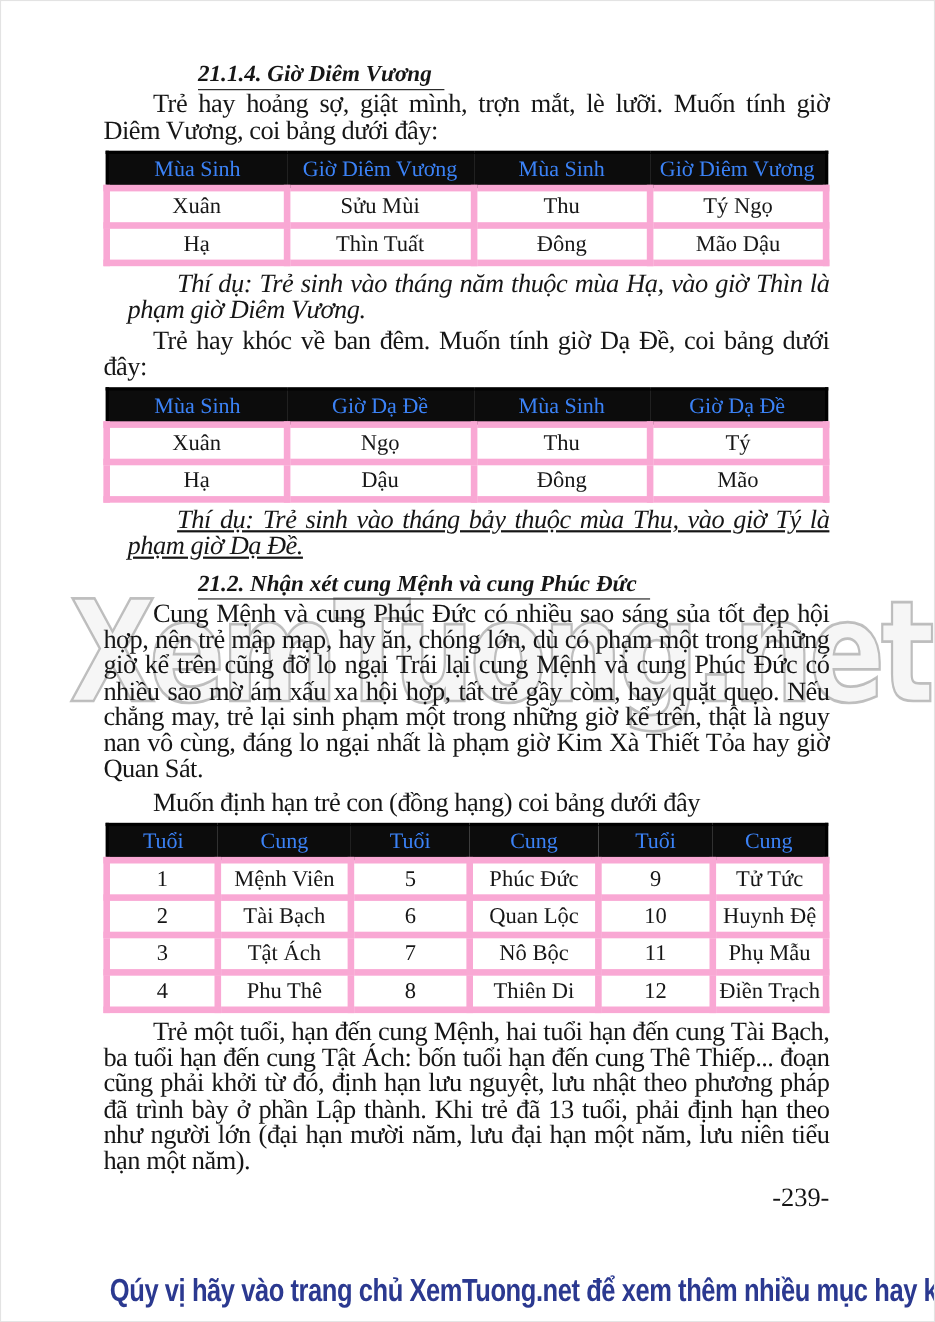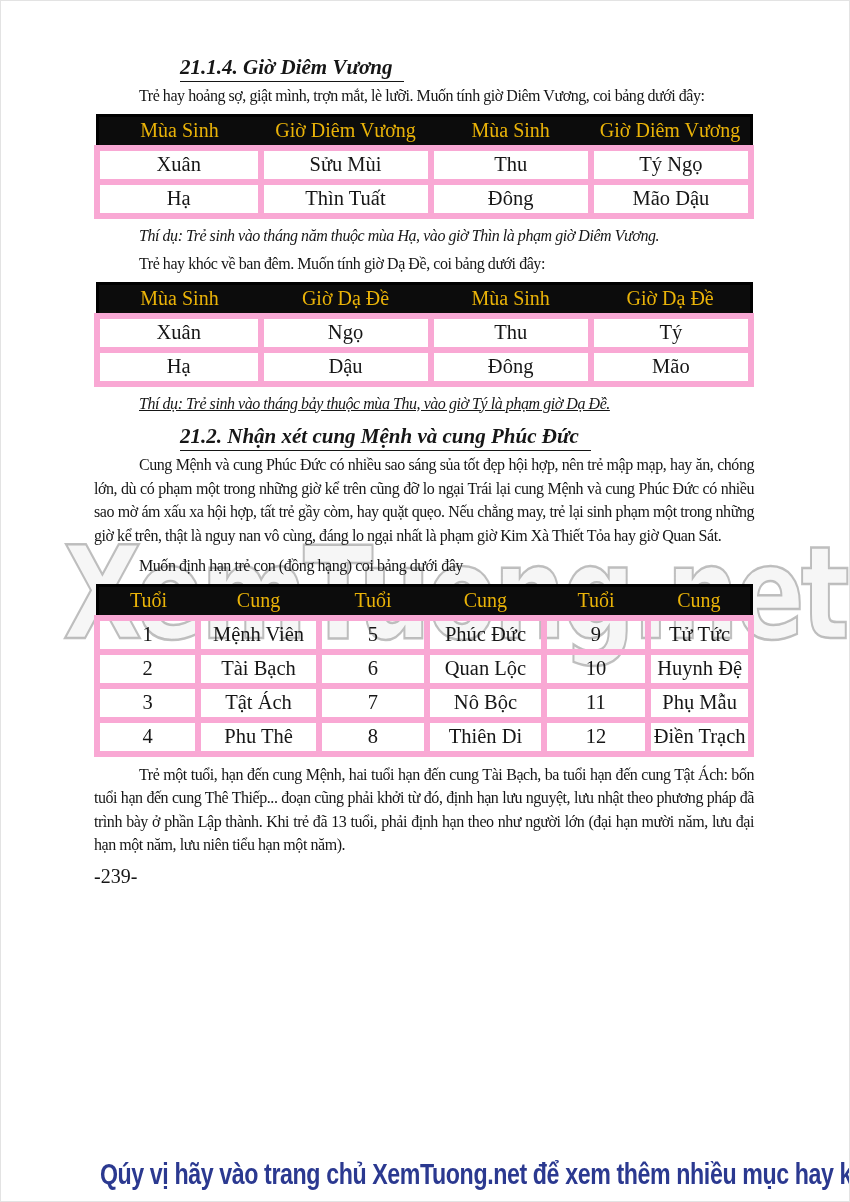--- a/index.html
+++ b/index.html
@@ -26,33 +26,33 @@
   .heading{
     font-style:italic;font-size:21px;line-height:27px;
     margin:11px 0 3px 86px;
   }
   .heading .u{
     border-bottom:1.5px solid #161616;
     padding:0 12px 2px 0;
     font-weight:bold;
   }
   p.body{
-    font-size:16px;line-height:23.5px;letter-spacing:-0.45px;
+    font-size:24px;line-height:23.5px;letter-spacing:-0.45px;
     text-align:justify;text-indent:45px;
     margin:0 0 4px 0;
   }
-  p.note{font-style:italic;}
+  p.note{font-style:italic;margin-left:22px;}
   table.btable{
     width:100%;
     border-collapse:collapse;
     border:3px solid #000;
     margin:6px 0 5px 0;
   }
   table.btable th{
-    background:#0c0c0c;color:#eab308;
+    background:#0c0c0c;color:#3b82f6;
     font-weight:normal;font-size:20px;
     height:28px;padding:0;
     border:none;
   }
   table.btable td{
     border:6px solid #f9a8d4;
     text-align:center;font-size:20.5px;
     height:28px;padding:0 2px;
   }
   .watermark{
@@ -64,21 +64,21 @@
     font-size:128px;
     letter-spacing:-5px;
     white-space:nowrap;
     color:rgba(244,244,244,0.85);
     -webkit-text-stroke:2.5px rgba(150,150,150,0.6);
     transform:scaleX(0.8);
     transform-origin:left top;
     pointer-events:none;
   }
   .page-number{
-    text-align:left;font-size:20px;
+    text-align:right;font-size:24px;
     margin-top:8px;
   }
   .footer{
     position:absolute;
     bottom:10px;left:0;width:100%;
     text-align:center;
     z-index:3;
   }
   .footer-inner{
     display:inline-block;

